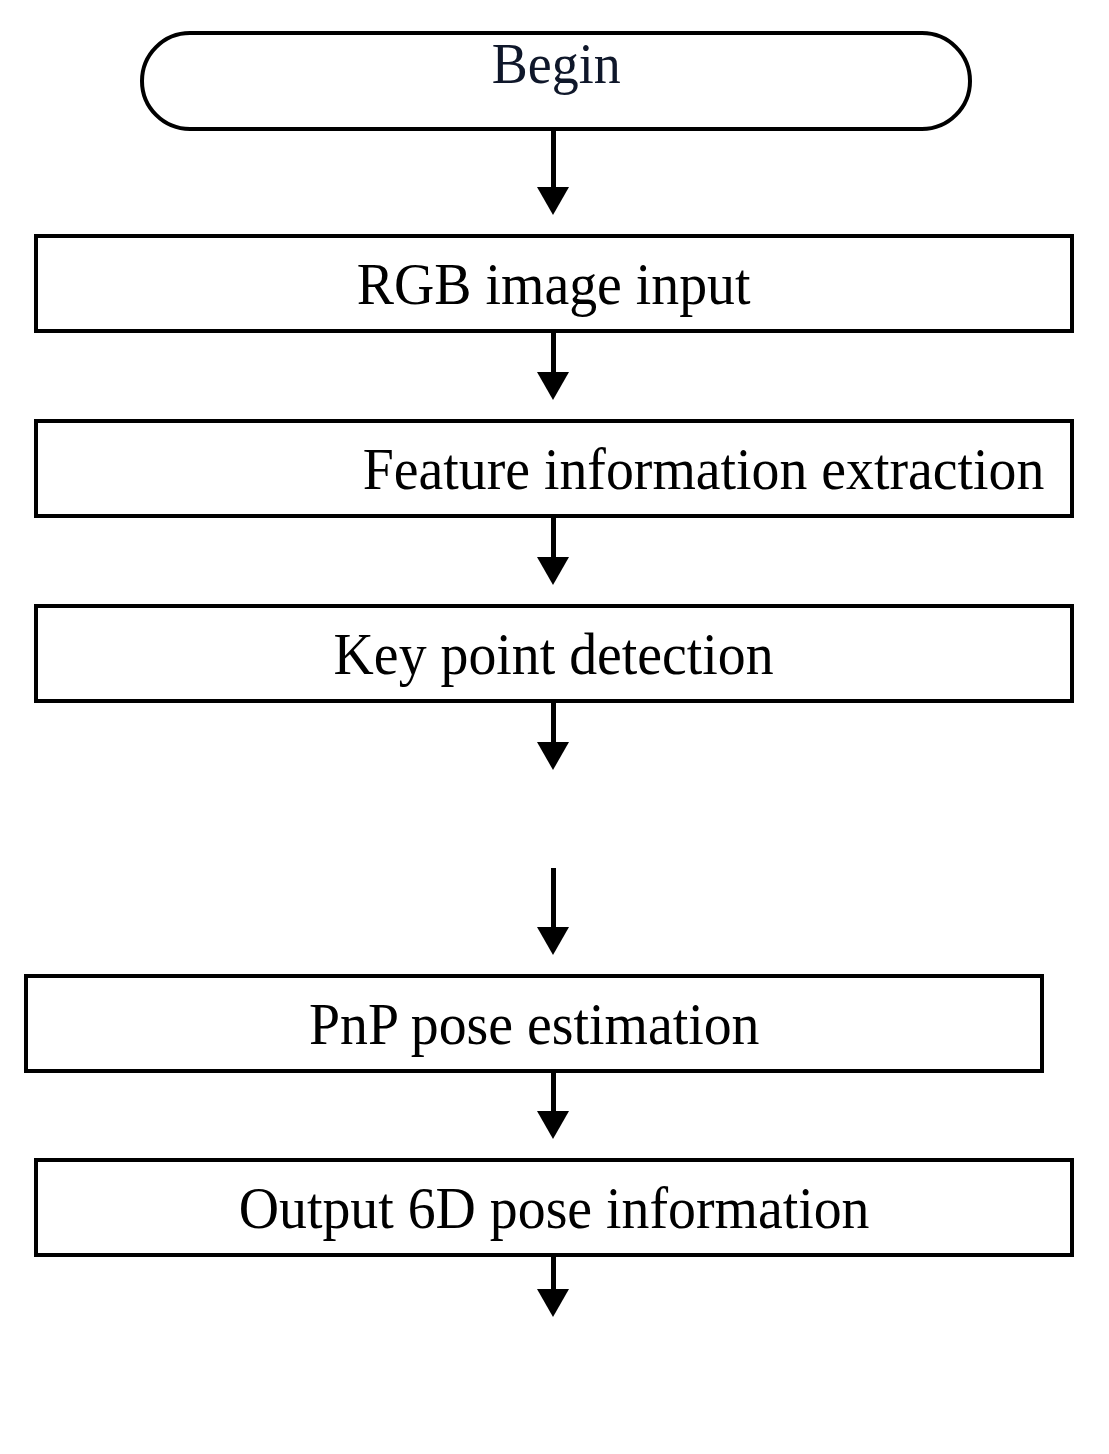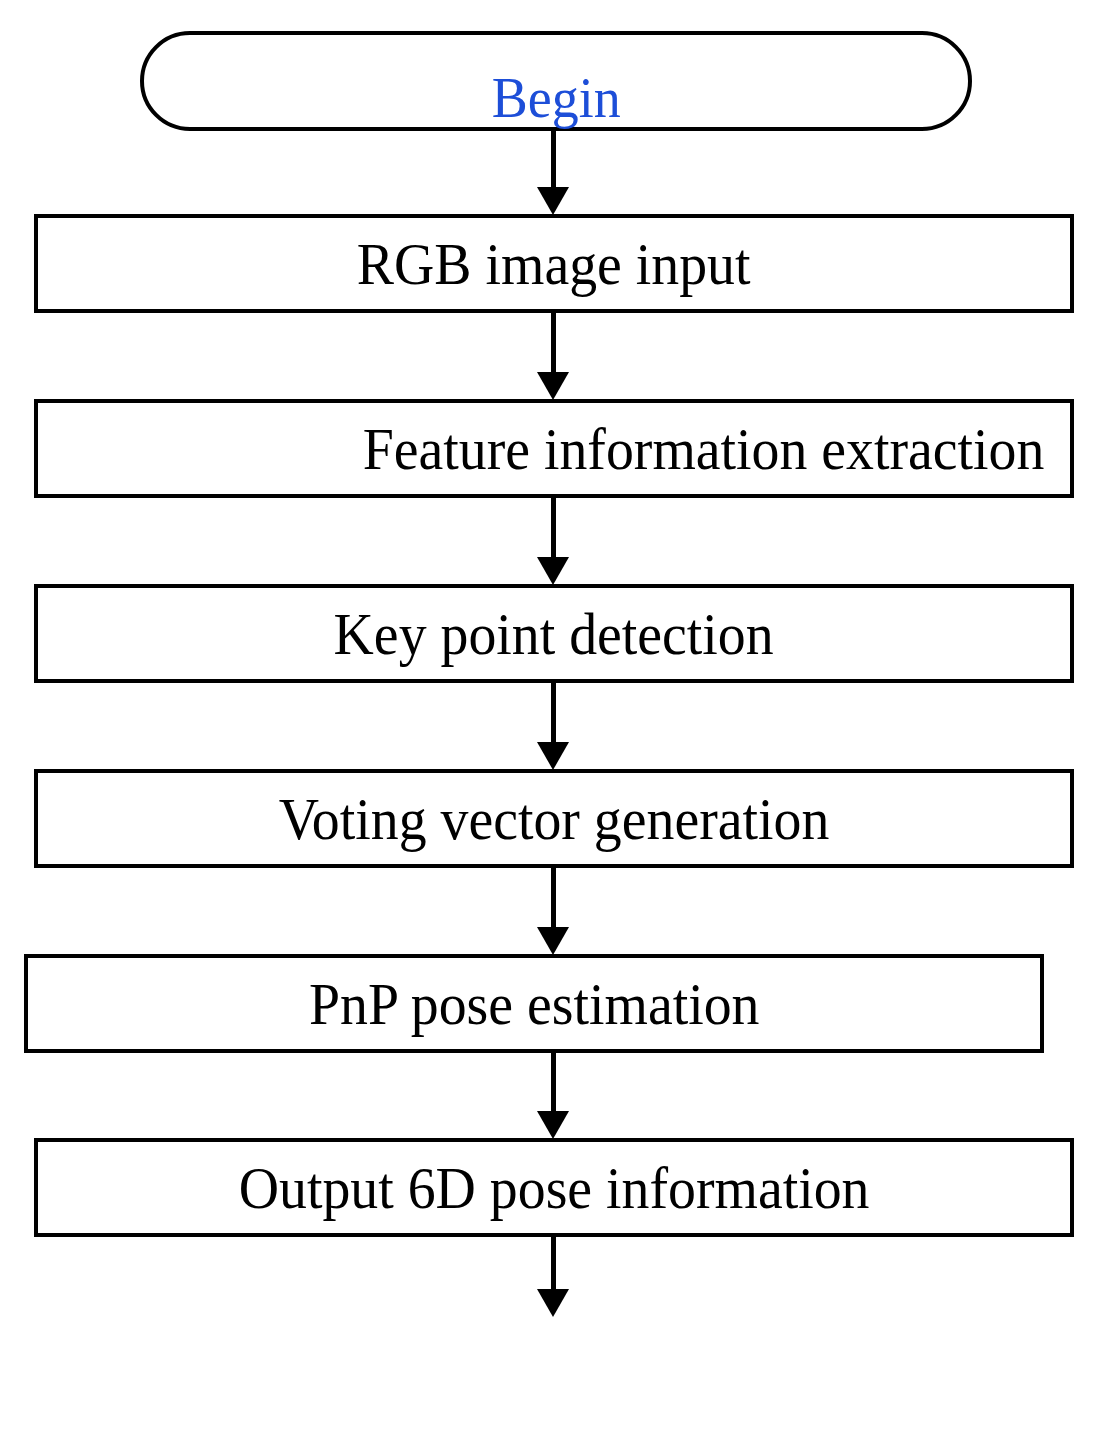--- a/index.html
+++ b/index.html
@@ -23,36 +23,37 @@
   }
 
   
   .terminator {
     position: absolute;
     box-sizing: border-box;
     background: #ffffff;
     border: 4px solid #000000;
     border-radius: 999px;
     display: flex;
-    align-items: flex-end;
+    align-items: flex-start;
     justify-content: center;
-    color: #1d4ed8;
+    color: #0f172a;
     letter-spacing: 0px;
   }
 
   
   .process {
     position: absolute;
     box-sizing: border-box;
     background: #ffffff;
     border: 4px solid #000000;
     display: flex;
     align-items: center;
     justify-content: center;
     color: #000000;
+    margin-top: 20px;
   }
 
   .node-label {
     display: block;
     white-space: nowrap;
     line-height: 1;
     font-size: 58px;
     transform: scaleX(0.93);
     transform-origin: center center;
   }
@@ -123,22 +124,19 @@
     </div>
     <div class="process" style="left: 34px; top: 214px; width: 1040px; height: 99px;">
       <span class="node-label">RGB image input</span>
     </div>
     <div class="process" style="left: 34px; top: 399px; width: 1040px; height: 99px; justify-content: flex-end;">
       <span class="node-label">Feature information extraction</span>
     </div>
     <div class="process" style="left: 34px; top: 584px; width: 1040px; height: 99px;">
       <span class="node-label">Key point detection</span>
     </div>
-    <div class="process" style="left: 34px; top: 769px; width: 1040px; height: 99px;">
-      <span class="node-label">Voting vector generation</span>
-    </div>
     <div class="process" style="left: 24px; top: 954px; width: 1020px; height: 99px;">
       <span class="node-label">PnP pose estimation</span>
     </div>
     <div class="process" style="left: 34px; top: 1138px; width: 1040px; height: 99px; justify-content: center;">
       <span class="node-label">Output 6D pose information</span>
     </div>
   </div>
 
 </body></html>

